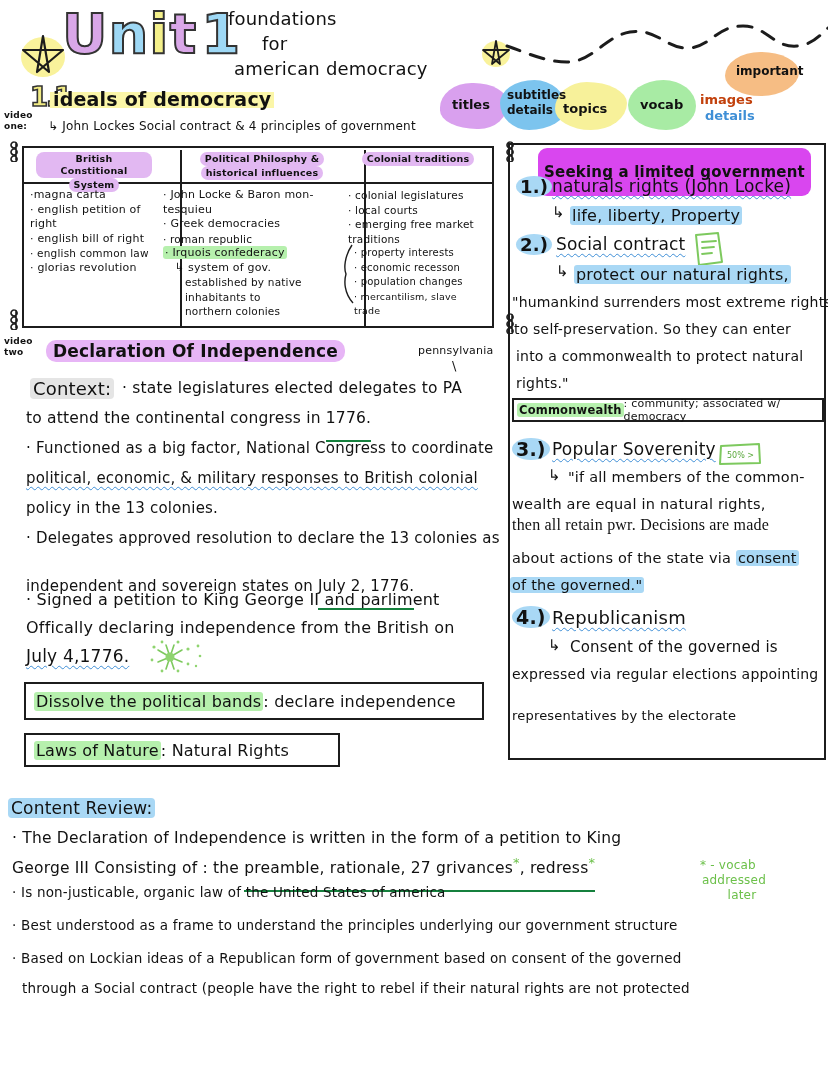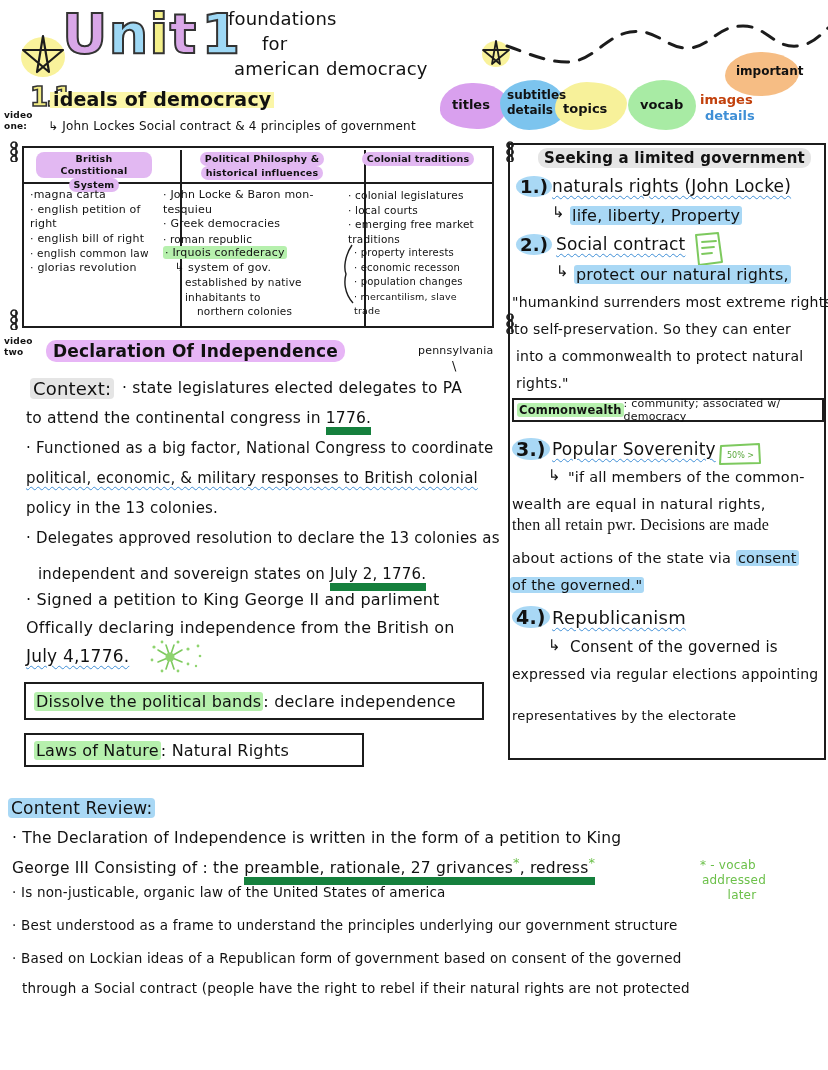--- a/index.html
+++ b/index.html
@@ -78,36 +78,36 @@
     background:#e7b5f6;border-radius:10px;padding:1px 7px;
   }
   #penn-note{position:absolute;left:418px;top:344px;font-size:11px;}
   #penn-arrow{position:absolute;left:452px;top:358px;font-size:13px;}
 
   #context-label{
     position:absolute;left:30px;top:378px;font-size:18px;
     background:#e5e5e5;border-radius:4px;padding:0 3px;
   }
   .body-line{position:absolute;font-size:15.5px;line-height:20px;white-space:nowrap;}
-  .u-blue{border-bottom:8px solid #15803d;padding-bottom:0;}
+  .u-blue{border-bottom:2px solid #15803d;padding-bottom:13px;}
   .wavy{text-decoration:underline;text-decoration-color:#3f8fd6;text-decoration-style:wavy;text-decoration-thickness:1.4px;text-underline-offset:3px;}
 
   #sparkle{position:absolute;left:148px;top:640px;width:60px;height:34px;}
 
   .note-box{position:absolute;border:2px solid #1c1c1c;box-sizing:border-box;display:flex;align-items:center;padding-left:8px;}
   .note-box .k{background:#b6f0ad;border-radius:3px;padding:0 2px;}
 
   
   #right-panel{
     position:absolute;left:508px;top:143px;width:318px;height:617px;
     border:2px solid #1c1c1c;box-sizing:border-box;
   }
   #seek-title{
     position:absolute;left:538px;top:148px;font-size:15px;font-weight:600;
-    background:#e5e5e5;border-radius:9px;padding:1px 6px;
+    background:#d946ef;border-radius:9px;padding:15px 6px;
   }
   .num{position:absolute;font-size:18px;font-weight:600;}
   .num .circ{background:#a9d8f5;border-radius:50%;padding:0 4px;}
   .r-line{position:absolute;font-size:14.5px;line-height:19px;white-space:nowrap;}
   .hl-blue{background:#a9d8f5;border-radius:3px;padding:0 2px;}
   #contract-icon{position:absolute;left:692px;top:230px;width:34px;height:38px;}
   #fifty-box{position:absolute;left:718px;top:442px;width:44px;height:24px;}
   #commonwealth-box{
     position:absolute;left:512px;top:398px;width:312px;height:24px;
     border:2px solid #1c1c1c;box-sizing:border-box;display:flex;align-items:center;padding-left:3px;
@@ -228,21 +228,21 @@
 
   <div class="tcell hw" style="left:163px;top:188px;width:176px;">
     <span class="b">· John Locke &amp; Baron mon-</span>
     <span class="b">tesquieu</span>
     <span class="b">· Greek democracies</span>
     <span class="b" style="font-size:10.5px;">· roman republic</span>
     <span class="b"><span class="hl-green">· Irquois confederacy</span></span>
     <span class="b" style="margin-left:12px;">↳ system of gov.</span>
     <span class="b" style="margin-left:22px;font-size:10.5px;">established by native</span>
     <span class="b" style="margin-left:22px;font-size:10.5px;">inhabitants to</span>
-    <span class="b" style="margin-left:34px;font-size:10.5px;">northern colonies</span>
+    <span class="b" style="margin-left:22px;font-size:10.5px;">northern colonies</span>
   </div>
 
   <div class="tcell hw" style="left:348px;top:188px;width:142px;">
     <span class="b" style="font-size:10.5px;">· colonial legislatures</span>
     <span class="b" style="font-size:10.5px;">· local courts</span>
     <span class="b" style="font-size:10.5px;">· emerging free market</span>
     <span class="b" style="font-size:10.5px;">traditions</span>
     <span class="b" style="font-size:10px;margin-left:6px;">· property interests</span>
     <span class="b" style="font-size:10px;margin-left:6px;">· economic recesson</span>
     <span class="b" style="font-size:10px;margin-left:6px;">· population changes</span>
@@ -263,21 +263,21 @@
   <div id="penn-arrow" class="hw">\</div>
 
   <div id="context-label" class="hw">Context:</div>
 
   <div class="body-line hw" style="left:122px;top:378px;"><span>· state legislatures elected delegates to PA</span></div>
   <div class="body-line hw" style="left:26px;top:408px;">to attend the continental congress in <span class="u-blue">1776.</span></div>
   <div class="body-line hw" style="left:26px;top:438px;font-size:15px;"><span>· Functioned as a big factor, National Congress to coordinate</span></div>
   <div class="body-line hw wavy" style="left:26px;top:468px;font-size:15px;"><span>political, economic, &amp; military responses to British colonial</span></div>
   <div class="body-line hw" style="left:26px;top:498px;font-size:15px;"><span>policy in the 13 colonies.</span></div>
   <div class="body-line hw" style="left:26px;top:528px;font-size:15px;"><span>· Delegates approved resolution to declare the 13 colonies as</span></div>
-  <div class="body-line hw" style="left:26px;top:564px;font-size:15px;margin-left:12px;">independent and sovereign states on <span class="u-blue">July 2, 1776.</span></div>
+  <div class="body-line hw" style="left:26px;top:576px;font-size:15px;">independent and sovereign states on <span class="u-blue">July 2, 1776.</span></div>
   <div class="body-line hw" style="left:26px;top:590px;font-size:16px;"><span>· Signed a petition to King George II and parliment</span></div>
   <div class="body-line hw" style="left:26px;top:618px;font-size:16px;"><span>Offically declaring independence from the British on</span></div>
   <div class="body-line hw wavy" style="left:26px;top:646px;font-size:17px;"><span>July 4,1776.</span></div>
 
   <svg id="sparkle" viewBox="0 0 60 34">
     <g stroke="#7dc95e" stroke-width="1.6" stroke-linecap="round">
       <path d="M22 17 L10 10 M22 17 L10 22 M22 17 L18 5 M22 17 L26 5 M22 17 L34 10 M22 17 L34 22 M22 17 L18 29 M22 17 L26 29"></path>
     </g>
     <g fill="#8fd46f">
       <circle cx="6" cy="7" r="1.6"></circle>
@@ -292,21 +292,21 @@
         <circle cx="52" cy="16" r="1.3"></circle>
         <circle cx="48" cy="26" r="1.2"></circle>
       <circle cx="22" cy="17" r="4.5"></circle>
     </g>
   </svg>
 
   <div class="note-box hw" style="left:24px;top:682px;width:460px;height:38px;font-size:16px;">
     <span class="k">Dissolve the political bands</span>
       <span>: declare independence</span>
   </div>
-  <div class="note-box hw" style="left:24px;top:733px;width:340px;height:34px;font-size:16px;">
+  <div class="note-box hw" style="left:24px;top:733px;width:316px;height:34px;font-size:16px;">
     <span class="k">Laws of Nature</span>
       <span>: Natural Rights</span>
   </div>
 
   <div id="right-panel"></div>
   <svg class="coil" style="left:500px;top:140px;" viewBox="0 0 16 22">
     <path d="M10 2 a3 3 0 1 0 .1 0 M10 9 a3 3 0 1 0 .1 0 M10 16 a3 3 0 1 0 .1 0 M12 2 L12 20" fill="none" stroke="#1c1c1c" stroke-width="1.6"></path>
   </svg>
   <svg class="coil" style="left:500px;top:312px;" viewBox="0 0 16 22">
     <path d="M10 2 a3 3 0 1 0 .1 0 M10 9 a3 3 0 1 0 .1 0 M10 16 a3 3 0 1 0 .1 0 M12 2 L12 20" fill="none" stroke="#1c1c1c" stroke-width="1.6"></path>

